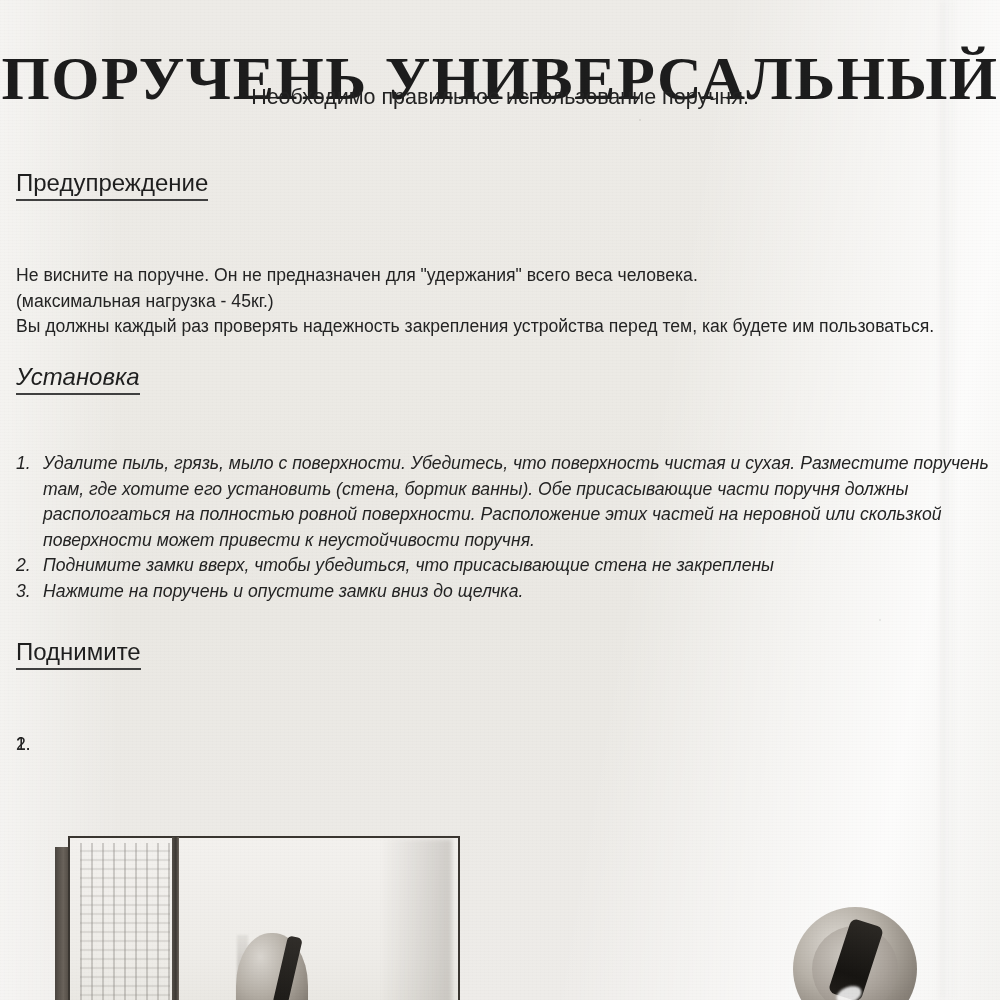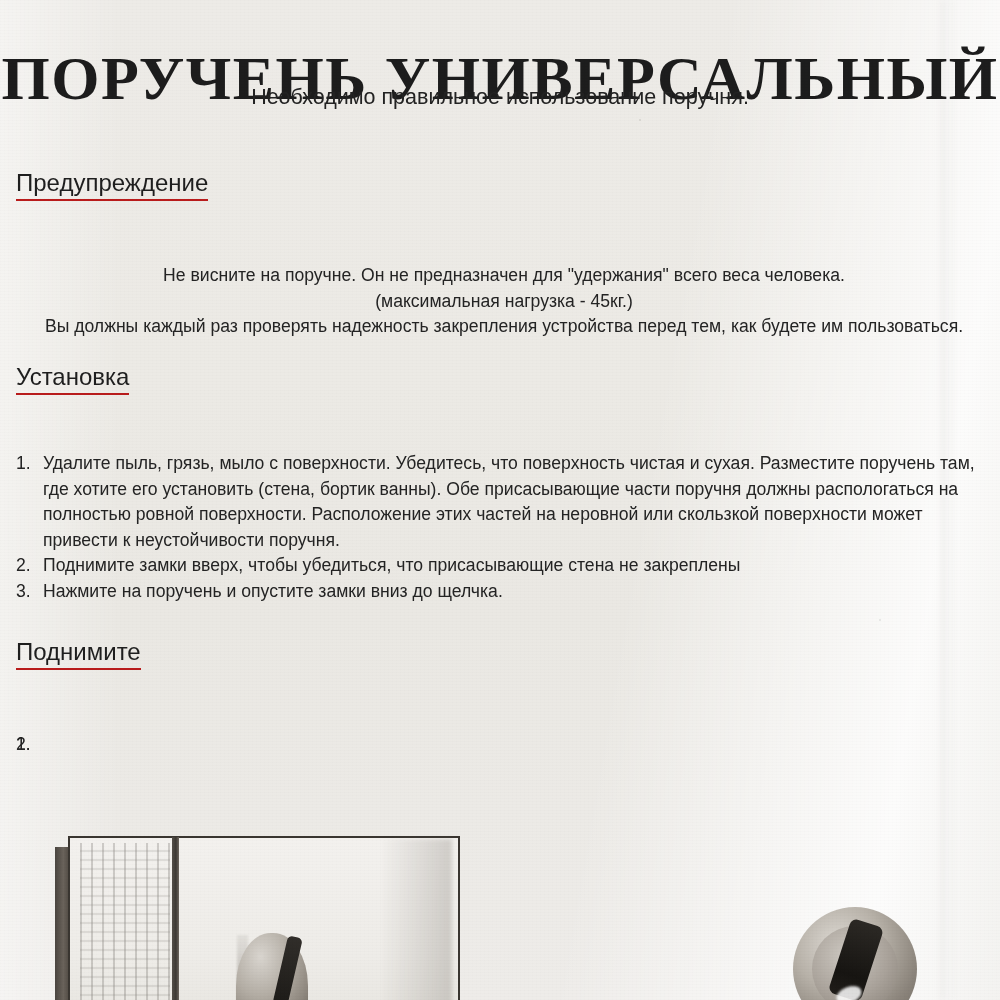--- a/index.html
+++ b/index.html
@@ -97,21 +97,21 @@
   .section {
     position: absolute;
     left: 16px;
     right: 8px;
   }
   .section-heading {
     display: inline-block;
     font-size: 24px;
     line-height: 30px;
     color: #1f1f1f;
-    border-bottom: 2px solid #b91c1c;
+    border-bottom: 2px solid #404040;
     padding-bottom: 1px;
   }
   .section-body {
     font-size: 17.6px;
     line-height: 25.5px;
     color: #242424;
   }
   .para { margin: 0; }
 
   ol.steps {
@@ -129,23 +129,23 @@
   ol.steps > li .num {
     position: absolute;
     left: 0;
     top: 0;
     width: 22px;
     text-align: left;
   }
 
   
   #sec-warning        { top: 168px; }
-  #sec-warning .section-body { margin-top: 62px; text-align: center; }
-
-  #sec-install        { top: 362px; }
+  #sec-warning .section-body { margin-top: 62px; }
+
+  #sec-install        { top: 362px; font-style: italic; }
   #sec-install .section-body { margin-top: 56px; }
 
   #sec-removal        { top: 637px; }
   #sec-removal .section-body { margin-top: 62px; }
 
   
   .photo {
     position: absolute;
     left: 0;
     top: 795px;

